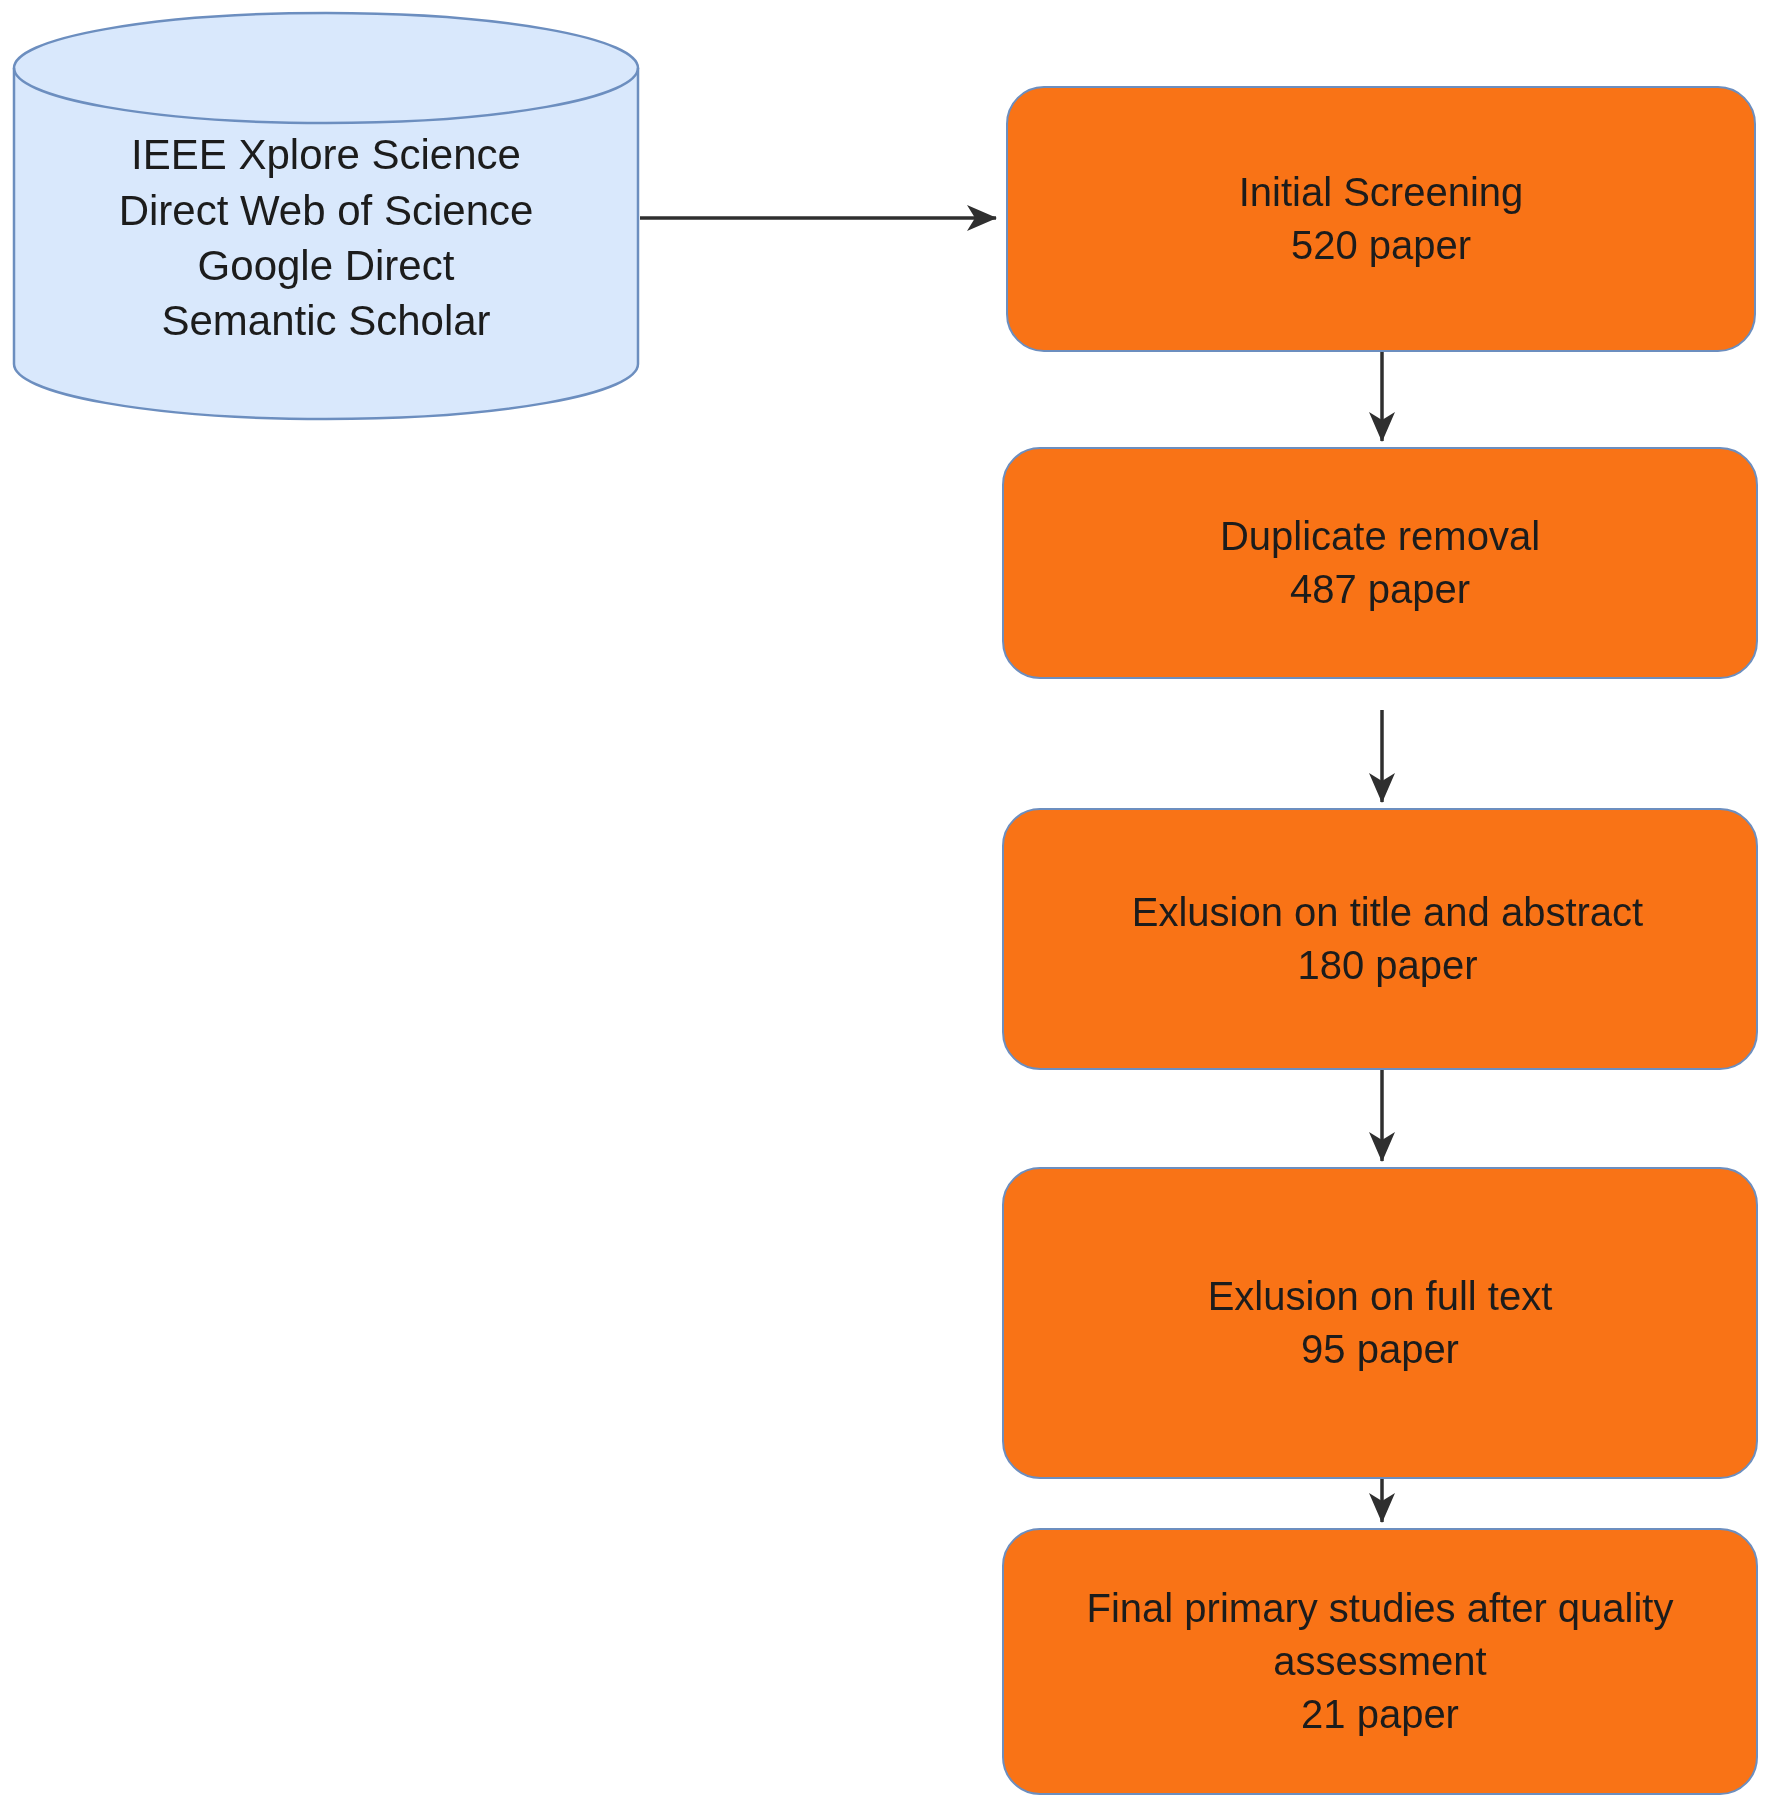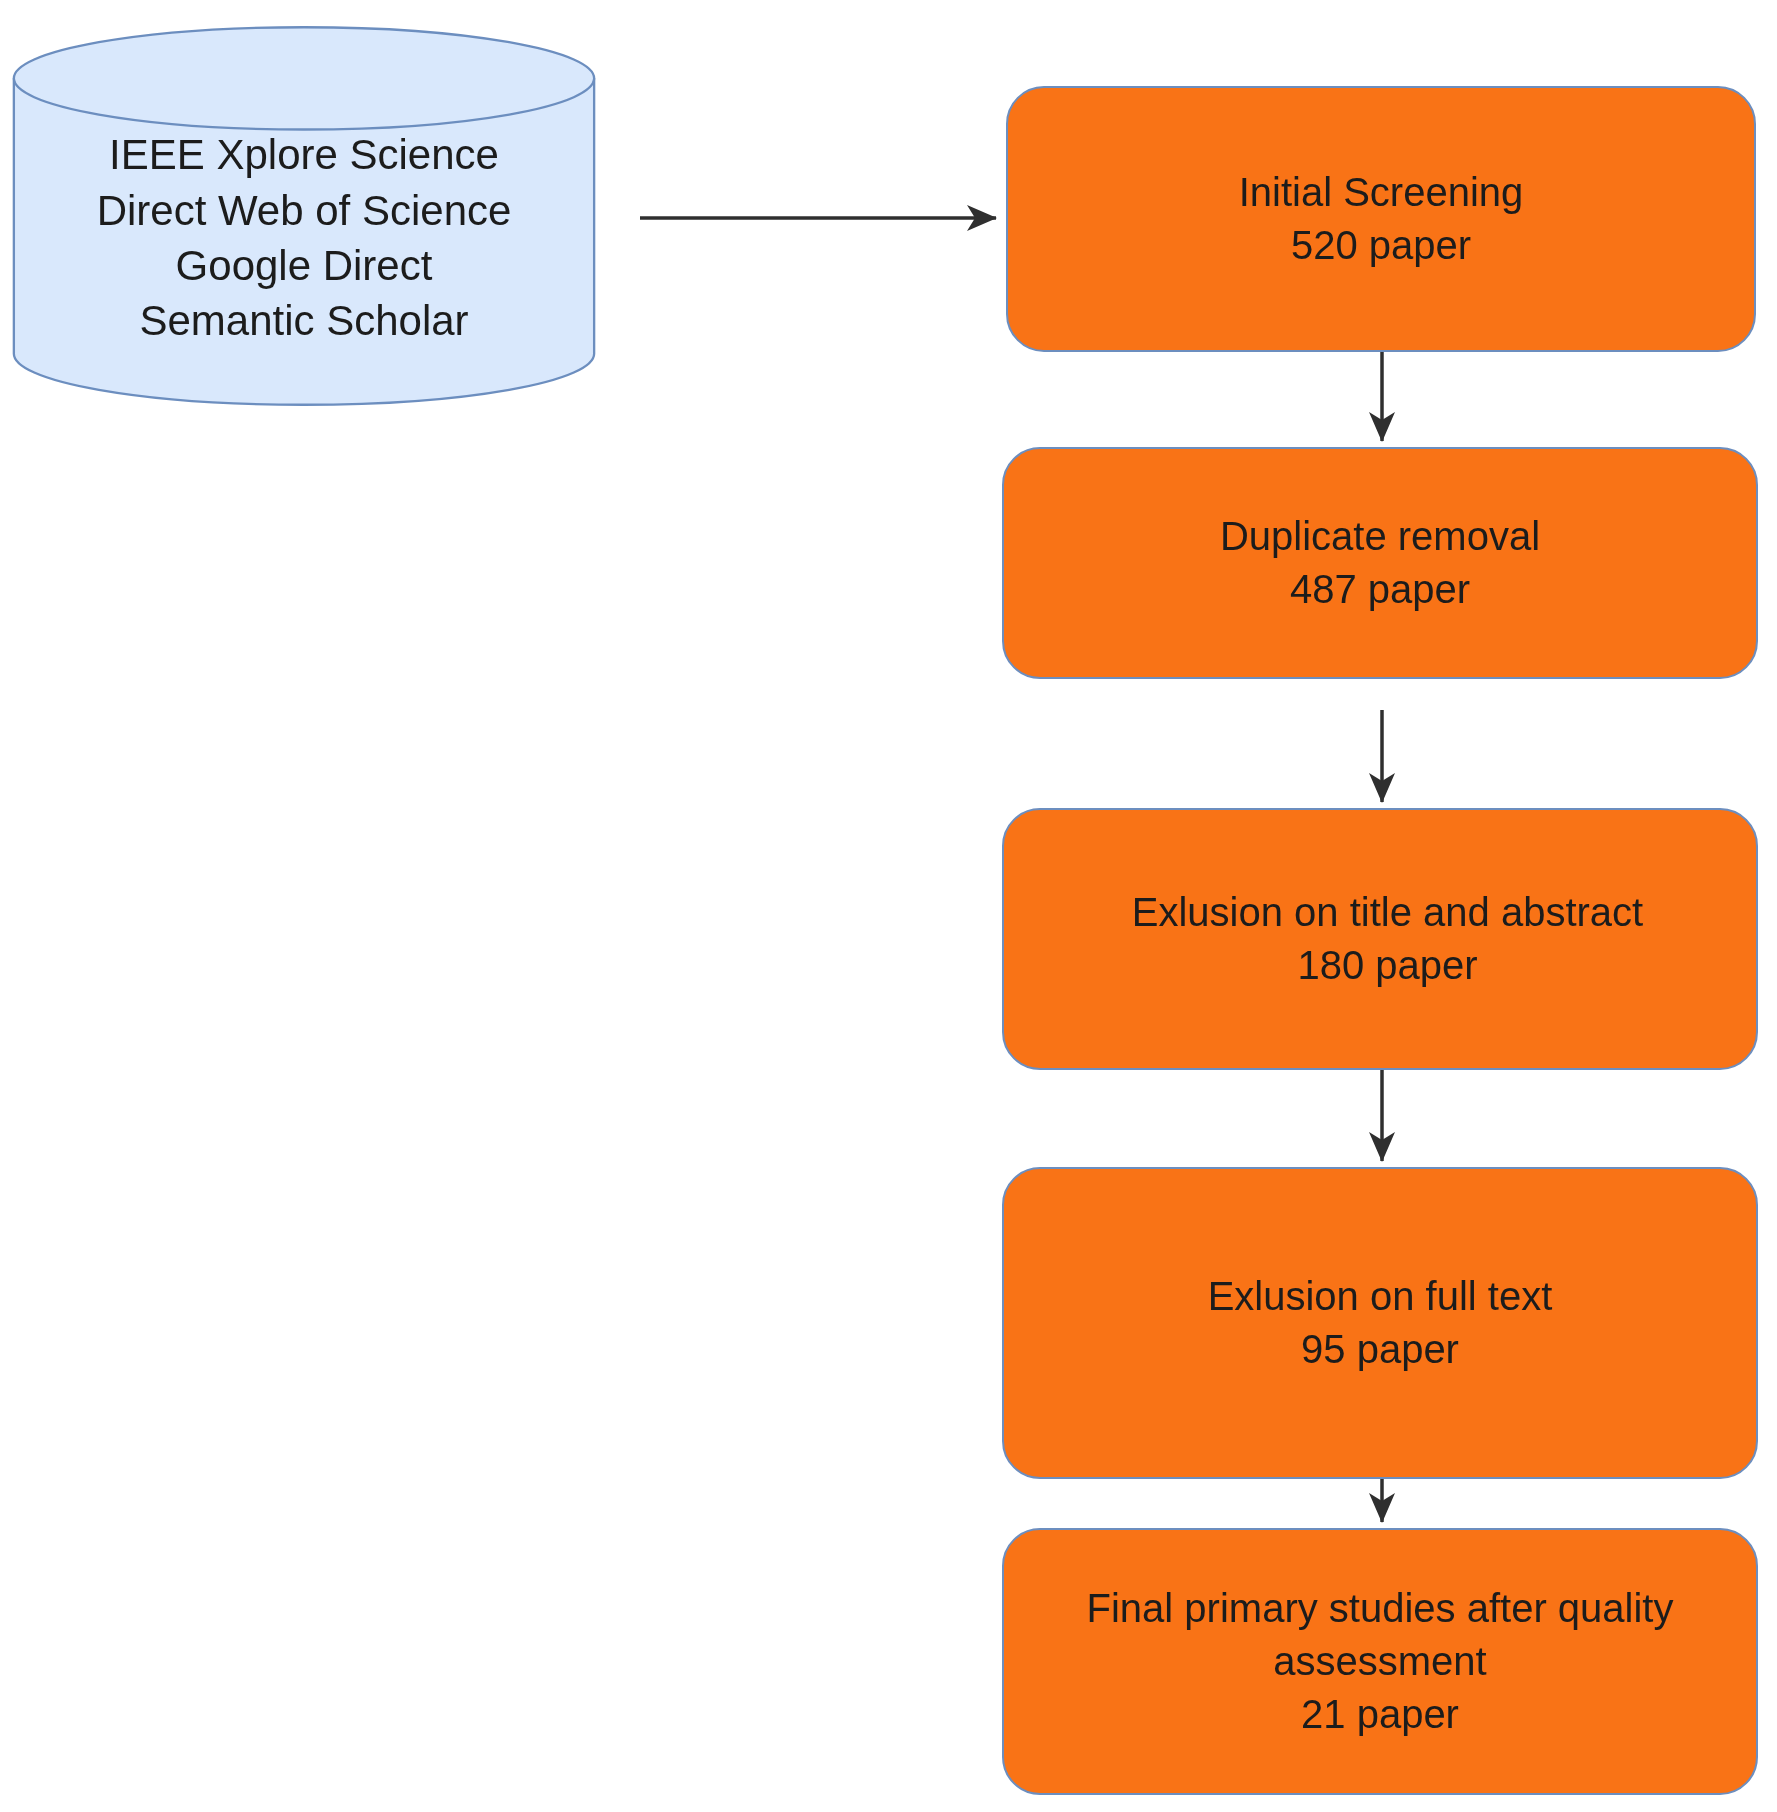--- a/index.html
+++ b/index.html
@@ -28,21 +28,21 @@
   .connectors line {
     stroke: #2f2f2f;
     stroke-width: 3.5;
   }
 
   
   .cylinder {
     position: absolute;
     left: 12px;
     top: 10px;
-    width: 584px;
+    width: 628px;
     height: 412px;
   }
   .cylinder svg {
     position: absolute;
     left: 0; top: 0;
     width: 100%;
     height: 100%;
   }
   .cyl-shape-fill { fill: #d9e8fc; stroke: #6c8ebf; stroke-width: 2.5; }
   .cyl-shape-line { fill: none;    stroke: #6c8ebf; stroke-width: 2.5; }

